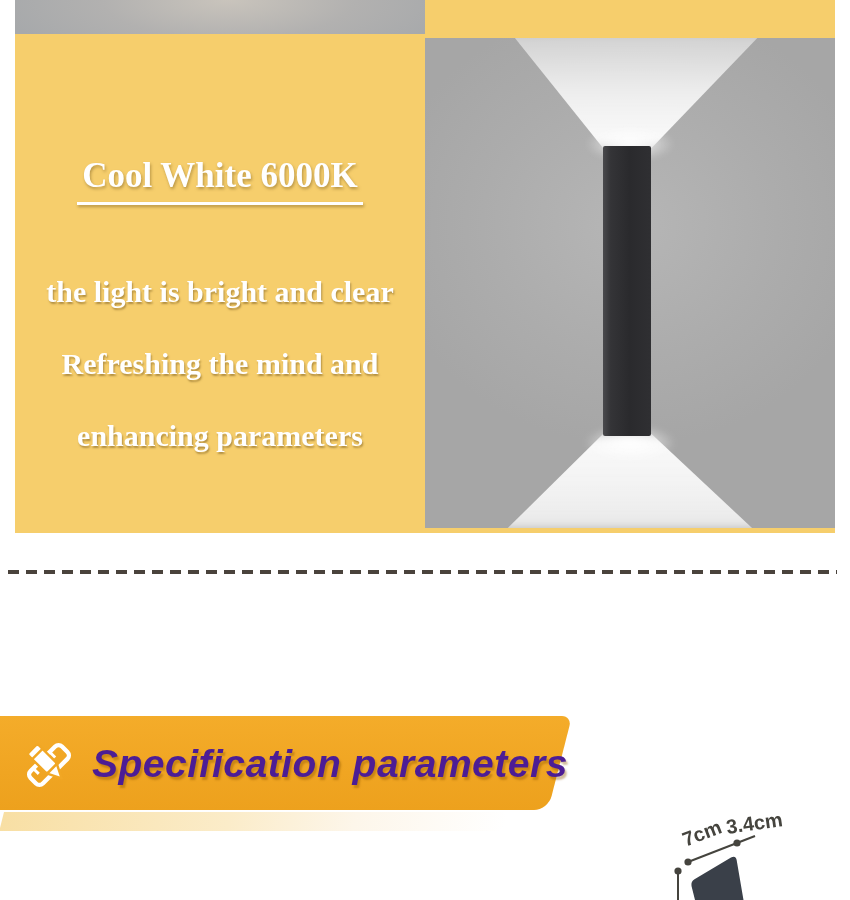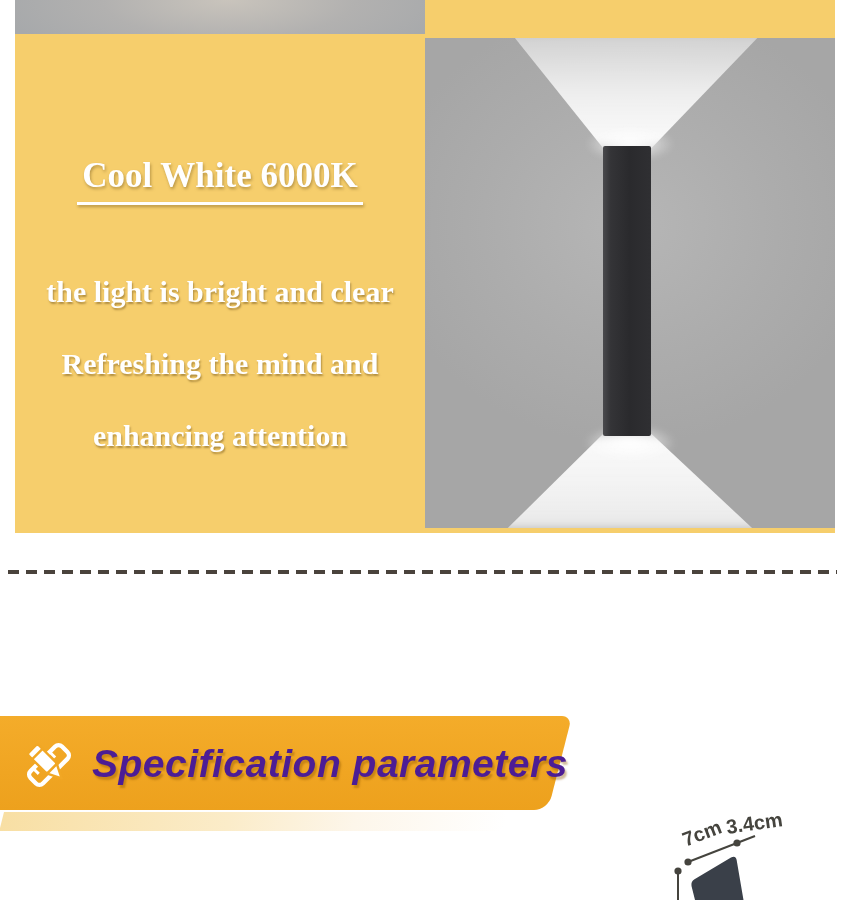--- a/index.html
+++ b/index.html
@@ -73,21 +73,21 @@
   <div class="hero">
 
     <div class="hero-left">
       <div class="gray-strip"></div>
       <div class="yellow-panel">
         <div class="headline-wrap">
           <span class="headline">Cool White 6000K</span>
         </div>
         <div class="panel-text body-line l1">the light is bright and clear</div>
         <div class="panel-text body-line l2">Refreshing the mind and</div>
-        <div class="panel-text body-line l3">enhancing attention</div>
+        <div class="panel-text body-line l3">enhancing parameters</div>
       </div>
     </div>
 
     <div class="hero-right">
       <div class="photo">
         <div class="cone-top"></div>
         <div class="cone-bottom"></div>
         <div class="glow-top"></div>
         <div class="glow-bottom"></div>
         <div class="lamp"></div>

